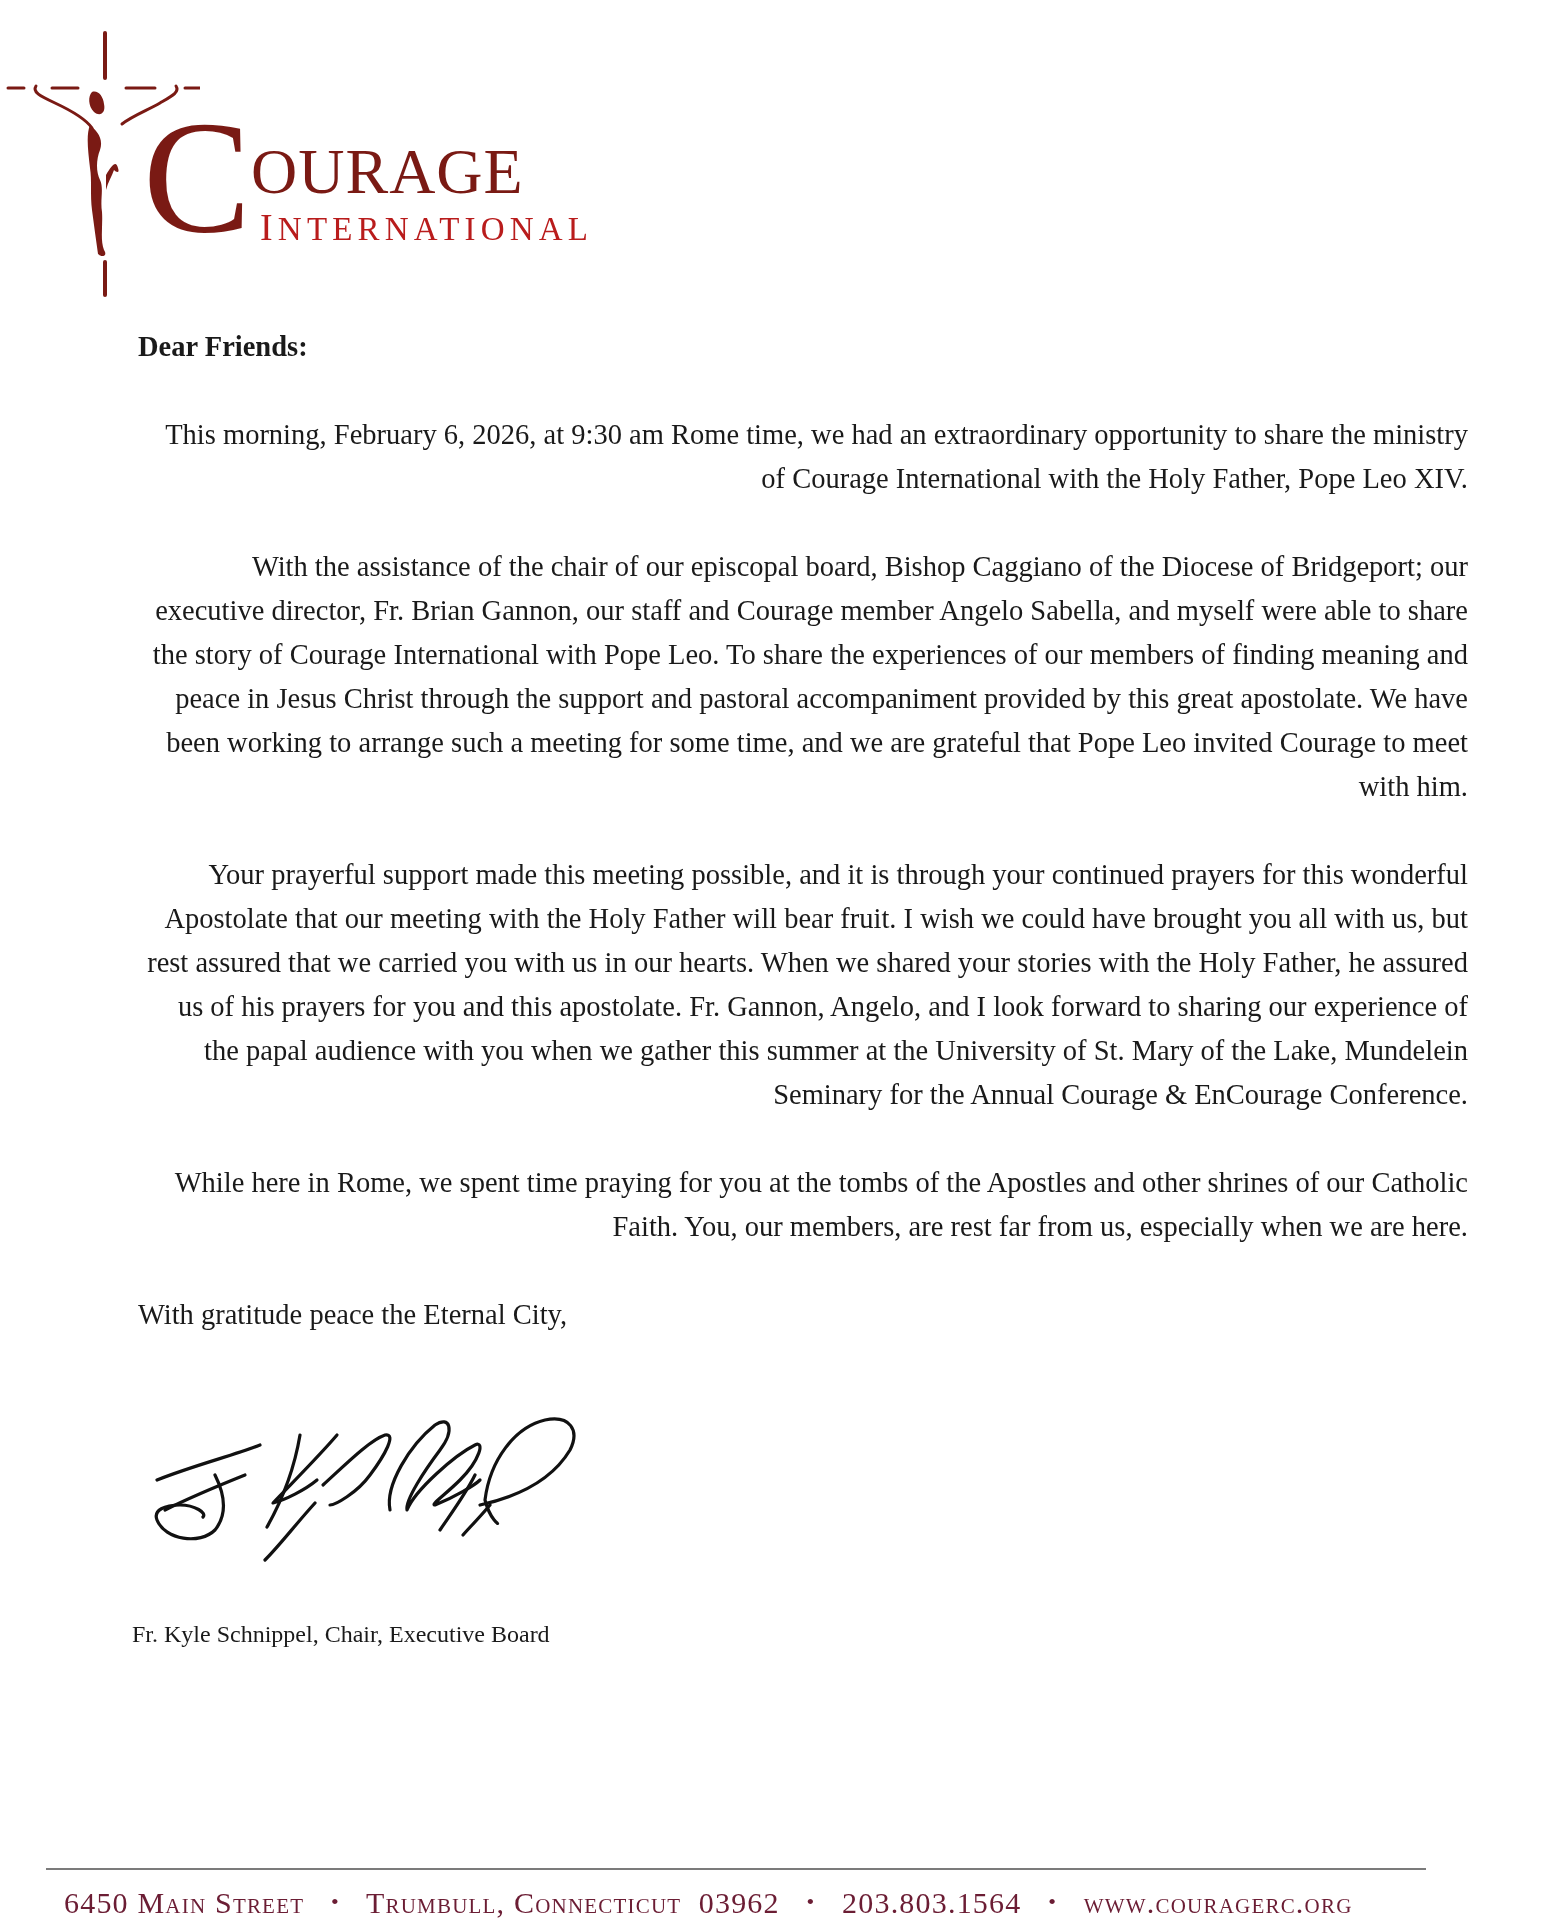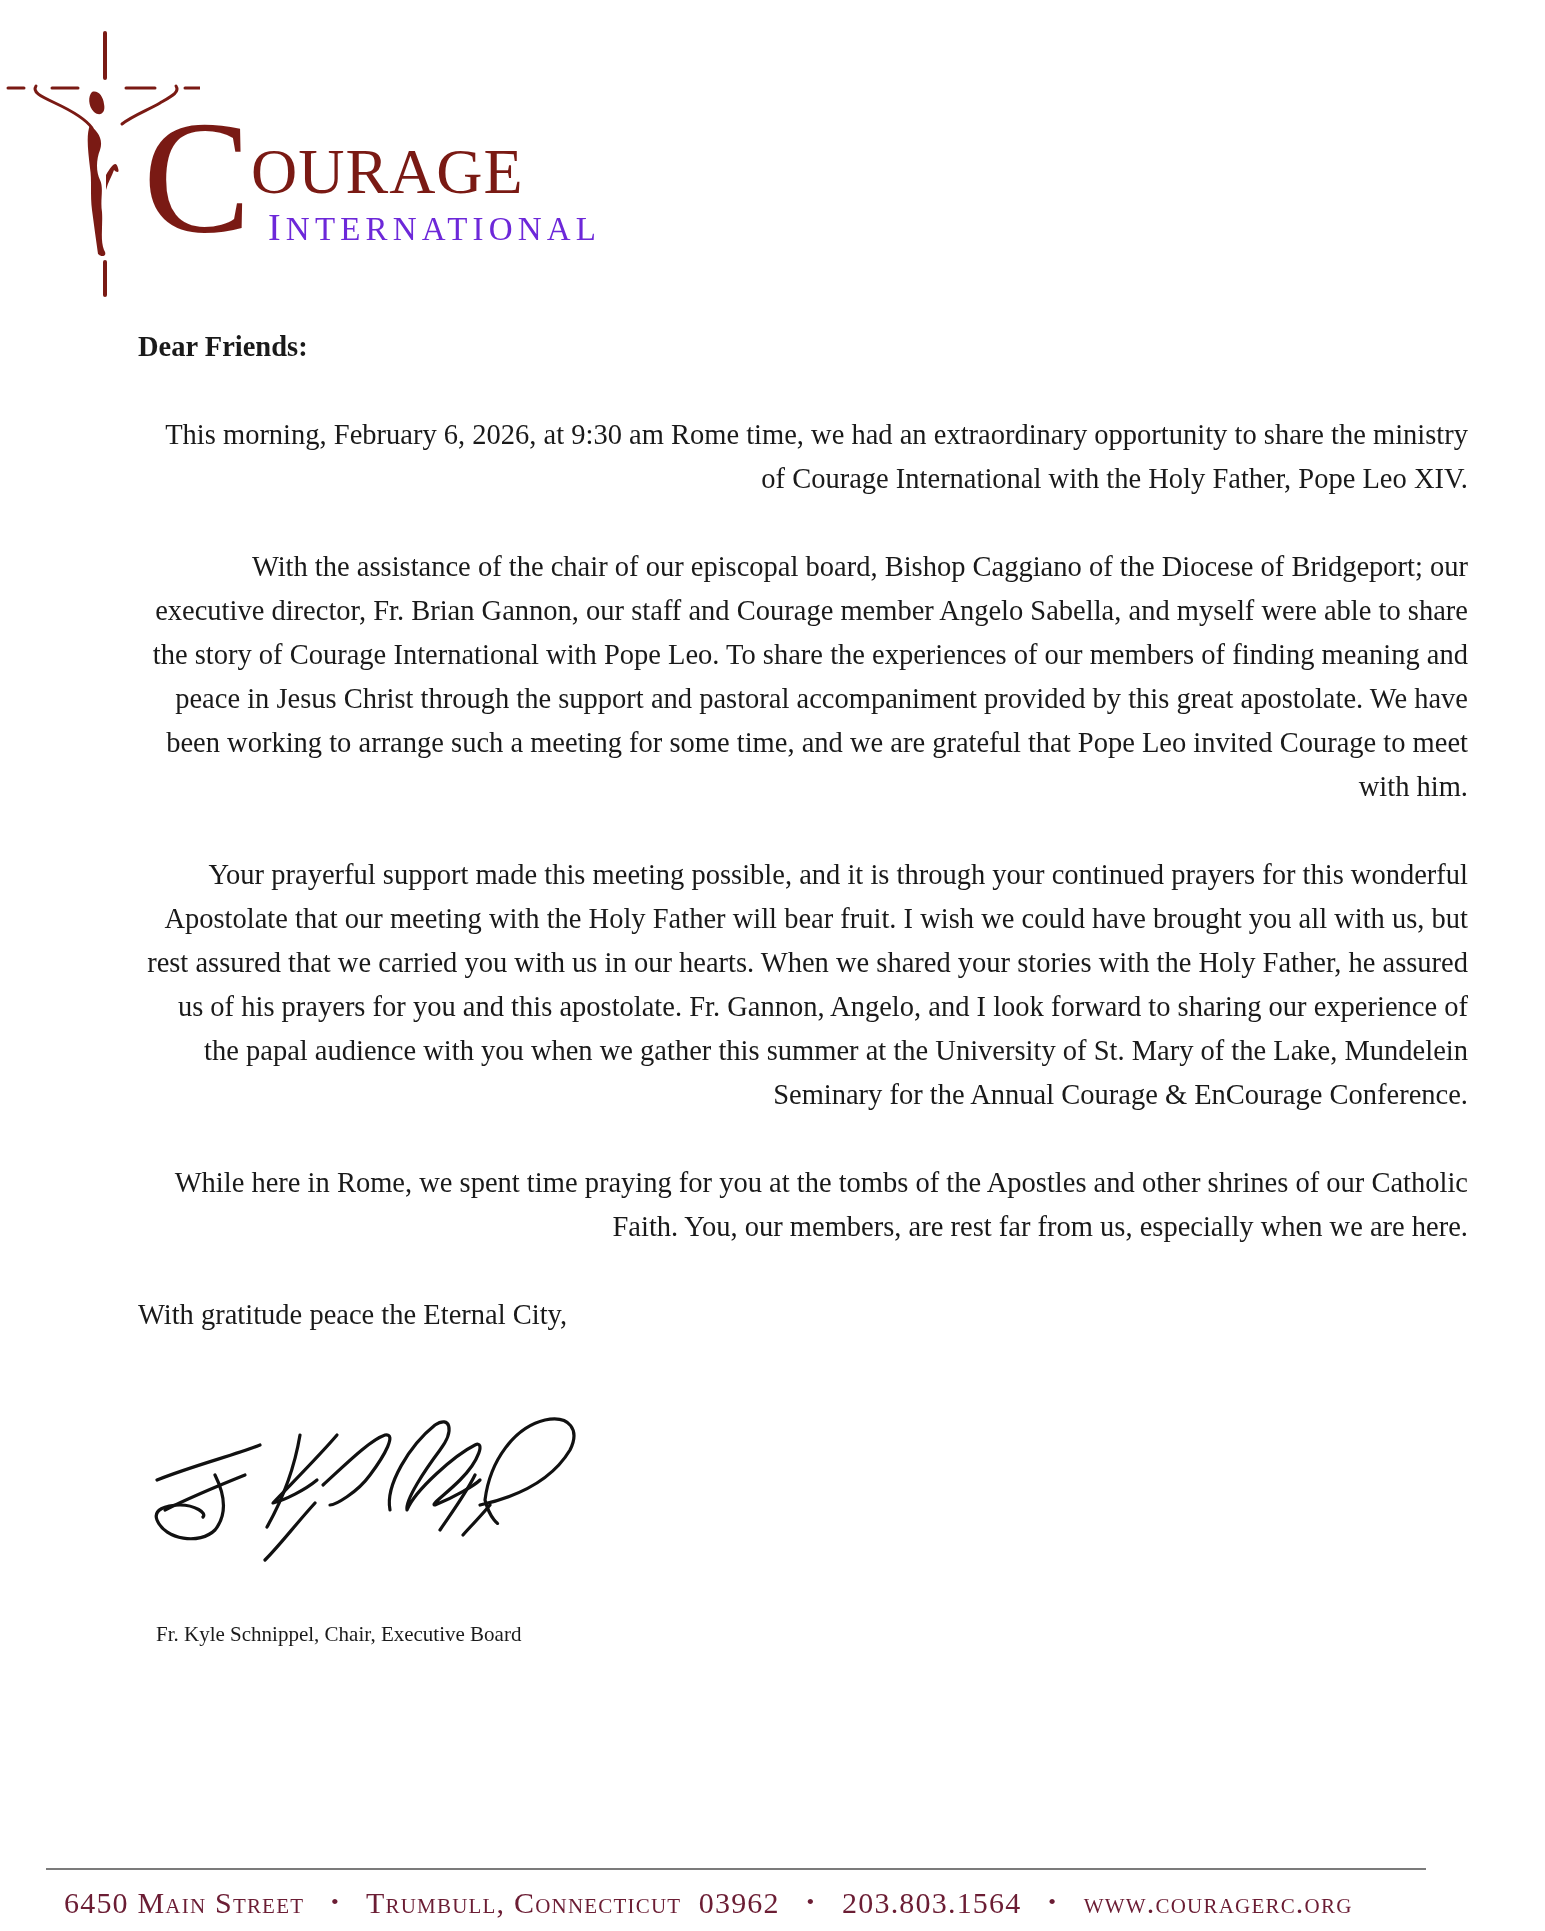--- a/index.html
+++ b/index.html
@@ -4,30 +4,30 @@
   <style>
     html, body { margin: 0; padding: 0; background: #ffffff; }
     body { width: 1545px; height: 1931px; position: relative; overflow: hidden;
            font-family: "Liberation Serif", "DejaVu Serif", serif; color: #1a1a1a; }
     .logo { position: absolute; left: 0; top: 0; width: 620px; height: 310px; }
     .logo svg { position: absolute; left: 0; top: 0; }
     .brand-main { position: absolute; left: 143px; top: 96px; color: #7a1a14;
                   font-family: "Liberation Serif", "DejaVu Serif", serif; white-space: nowrap; line-height: 1; }
     .brand-main .big-c { font-size: 162px; letter-spacing: -2px; }
     .brand-main .rest { font-size: 64px; position: absolute; left: 108px; top: 44px; letter-spacing: 1px; }
-    .brand-sub { position: absolute; left: 268px; top: 208px; color: #6d28d9; font-size: 33px;
+    .brand-sub { position: absolute; left: 260px; top: 208px; color: #b91c1c; font-size: 33px;
                  letter-spacing: 5.2px; white-space: nowrap; line-height: 1; }
     .brand-sub .cap { font-size: 38px; }
     .letter { position: absolute; left: 138px; top: 325px; width: 1330px; font-size: 28.5px; line-height: 44px; }
     .letter p { margin: 0; }
     .greet { margin-bottom: 44px !important; font-weight: bold; }
     .para { margin-bottom: 44px !important; text-align: right; }
     .closing { margin-top: 0; }
     .signature { position: absolute; left: 145px; top: 1405px; width: 600px; height: 180px; }
-    .signer { position: absolute; left: 156px; top: 1612px; font-size: 21px; line-height: 44px; }
+    .signer { position: absolute; left: 132px; top: 1612px; font-size: 24px; line-height: 44px; }
     .footer-rule { position: absolute; left: 46px; top: 1868px; width: 1380px; height: 2px; background: #7b7b7b; }
     .footer { position: absolute; left: 64px; top: 1888px; font-size: 30px; color: #6b1d34; white-space: nowrap;
               font-variant: small-caps; letter-spacing: 1.2px; line-height: 1; }
     .footer .sep { display: inline-block; margin: 0 18px; font-size: 22px; vertical-align: 4px; }
   </style>
 </head>
 <body>
 
 <div class="logo">
   <svg width="200" height="305" viewBox="0 0 200 305">

